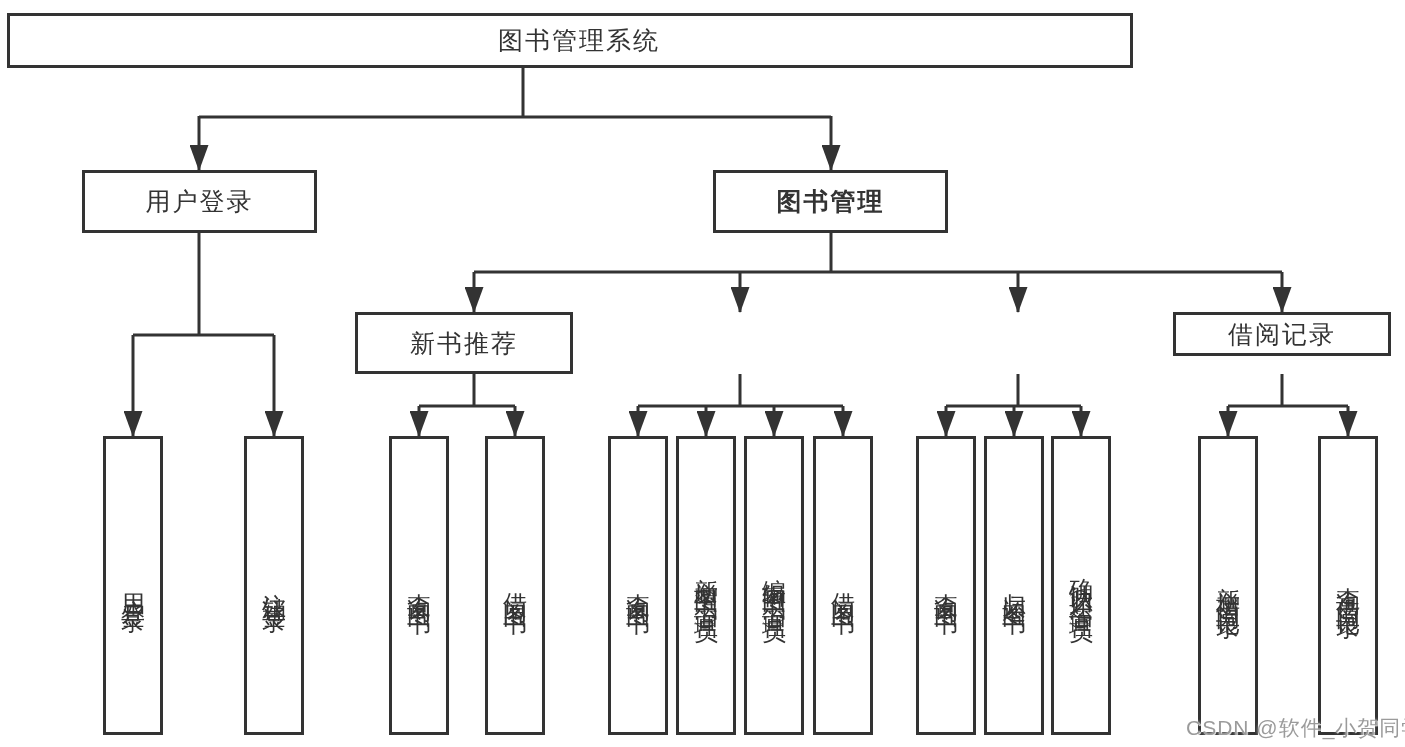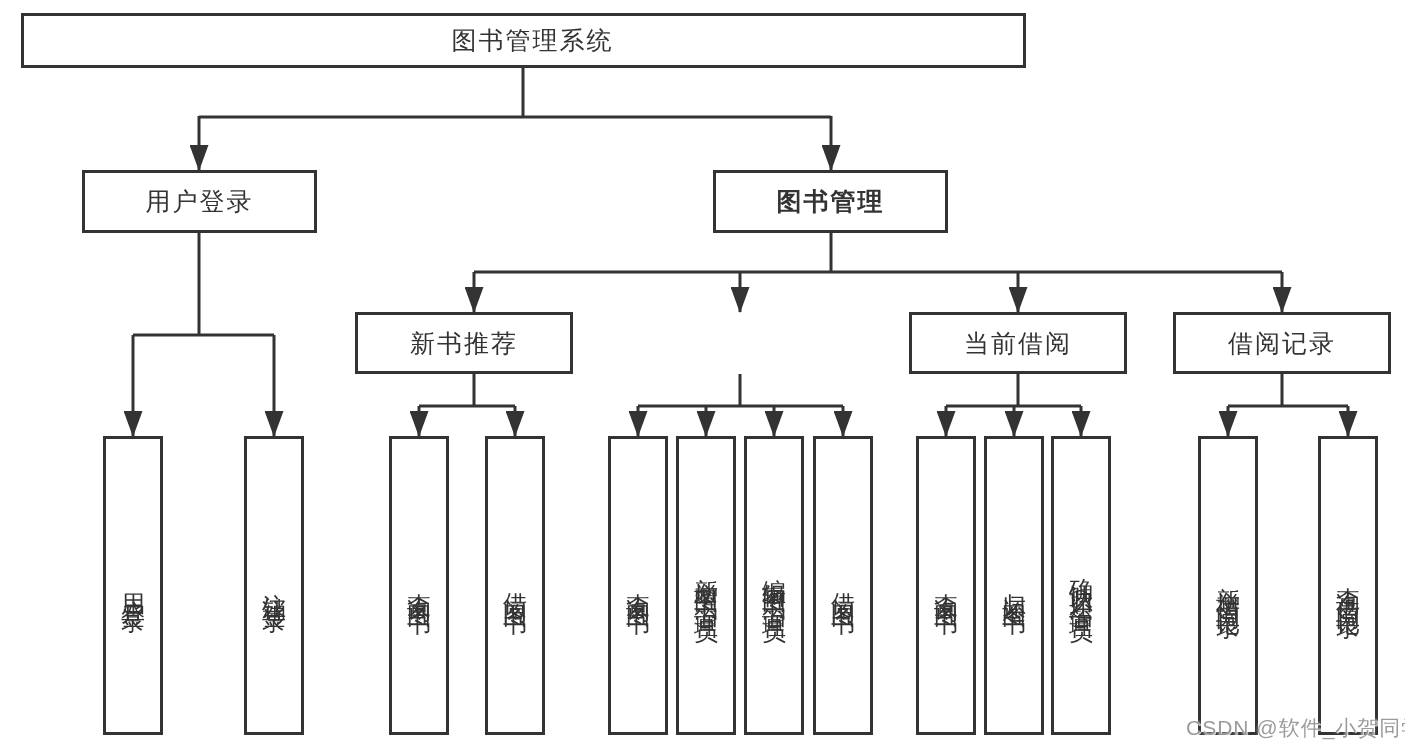--- a/index.html
+++ b/index.html
@@ -37,27 +37,27 @@
     writing-mode: vertical-rl;
     text-orientation: mixed;
     font-size: 24px;
     letter-spacing: 6px;
     line-height: 1;
     top: 436px;
     width: 60px;
     height: 299px;
   }
   
-  .n-root { left: 21px;   top: 13px;  width: 1005px; height: 55px; padding-left: 18px; }
+  .n-root { left: 7px;   top: 13px;  width: 1126px; height: 55px; padding-left: 18px; }
   .n-l2a  { left: 82px;   top: 170px; width: 235px;  height: 63px; }
   .n-l2b  { left: 713px;  top: 170px; width: 235px;  height: 63px; font-weight: bold; }
   .n-l3a  { left: 355px;  top: 312px; width: 218px;  height: 62px; }
   .n-l3b  { left: 631px;  top: 312px; width: 218px;  height: 62px; }
   .n-l3c  { left: 909px;  top: 312px; width: 218px;  height: 62px; }
-  .n-l3d  { left: 1173px; top: 312px; width: 218px;  height: 62px; }
+  .n-l3d  { left: 1173px; top: 312px; width: 218px;  height: 44px; }
   .f1  { left: 103px; }
   .f2  { left: 244px; }
   .f3  { left: 389px; }
   .f4  { left: 485px; }
   .f5  { left: 608px; }
   .f6  { left: 676px; }
   .f7  { left: 744px; }
   .f8  { left: 813px; }
   .f9  { left: 916px; }
   .f10 { left: 984px; }
@@ -118,21 +118,20 @@
       <path d="M1348 406 V436" marker-end="url(#ah)"></path>
     </g>
   </svg>
 
   <div class="node h-node n-root">图书管理系统</div>
 
   <div class="node h-node n-l2a">用户登录</div>
   <div class="node h-node n-l2b">图书管理</div>
 
   <div class="node h-node n-l3a">新书推荐</div>
-  <div class="node h-node n-l3c">当前借阅</div>
   <div class="node h-node n-l3d">借阅记录</div>
 
   <div class="node leaf f1">用户登录</div>
   <div class="node leaf f2">注销登录</div>
 
   <div class="node leaf f3">查询图书</div>
   <div class="node leaf f4">借阅图书</div>
 
   <div class="node leaf f5">查询图书</div>
   <div class="node leaf f6">新增图书（管理员）</div>

